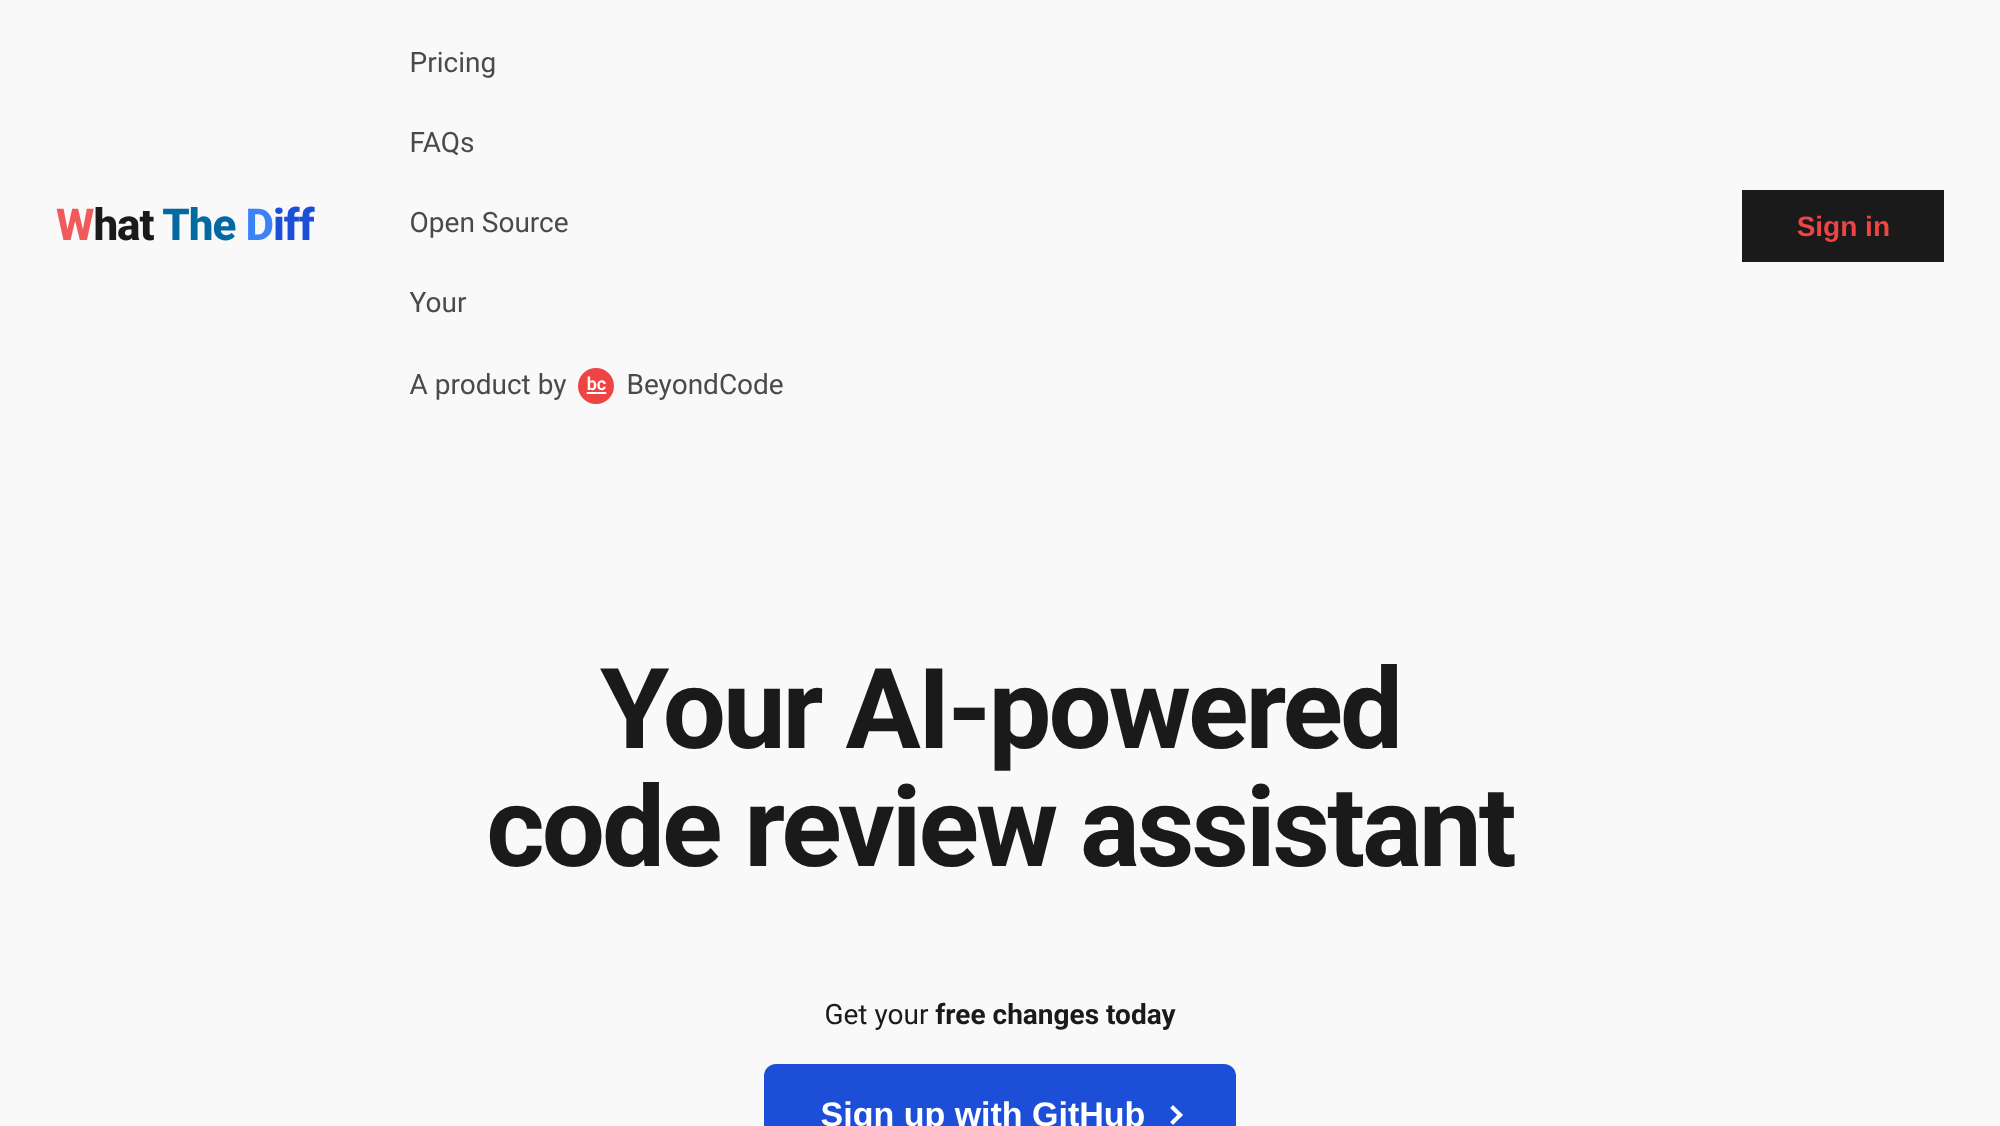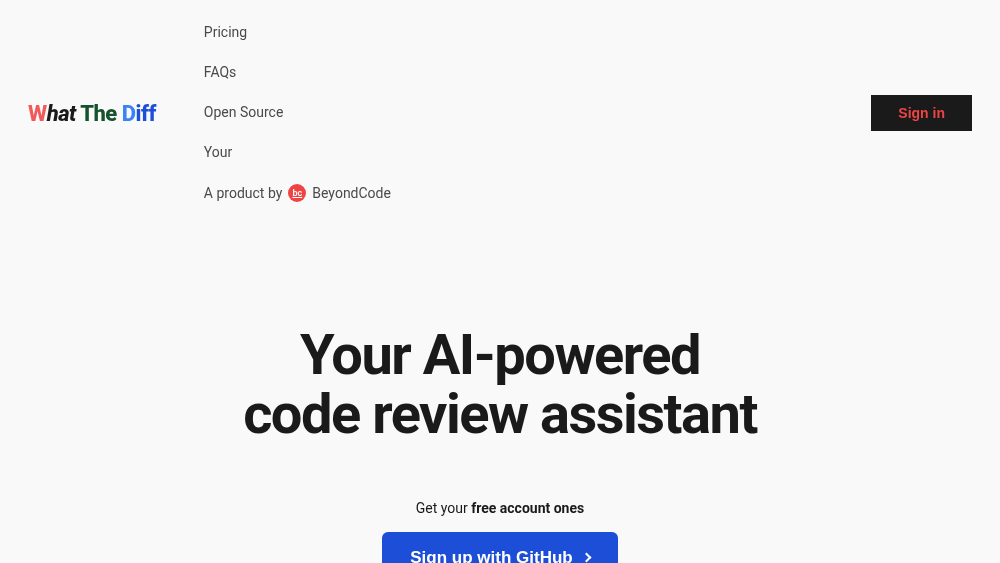--- a/index.html
+++ b/index.html
@@ -34,25 +34,24 @@
       font-weight: 800;
       letter-spacing: -0.5px;
     }
     
     .logo-w {
       color: #f05a5a;
     }
     
     .logo-hat {
       color: #1a1a1a;
-      font-style: italic;
     }
     
     .logo-the {
-      color: #14532d;
+      color: #0369a1;
     }
     
     .logo-d {
       color: #3b82f6;
     }
     
     .logo-iff {
       color: #1d4ed8;
     }
     
@@ -190,21 +189,21 @@
 </header>
 
 <main class="hero">
   <h1 class="hero-title">
     <span>Your AI-powered</span><br>
     <span>code review assistant</span>
   </h1>
 
   <div class="cta-section">
     <p class="cta-prompt">
-      <span>Get your </span><strong>free account ones</strong>
+      <span>Get your </span><strong>free changes today</strong>
     </p>
     <button class="github-btn">
       <span>Sign up with GitHub</span>
       <span class="chevron"></span>
     </button>
     
   </div>
 </main>
 
 </body></html>

